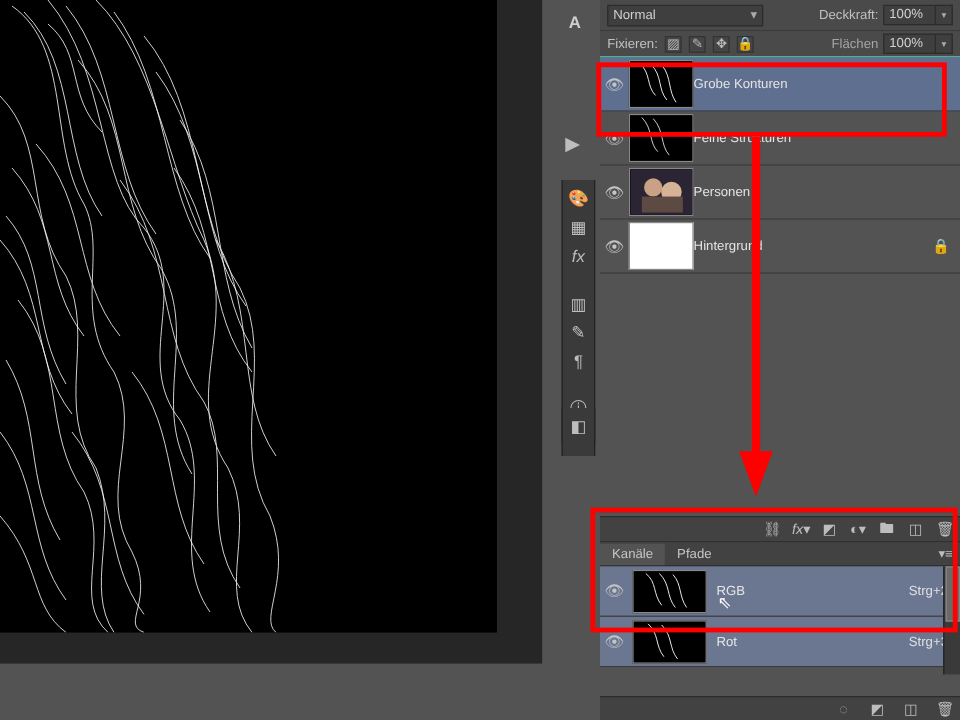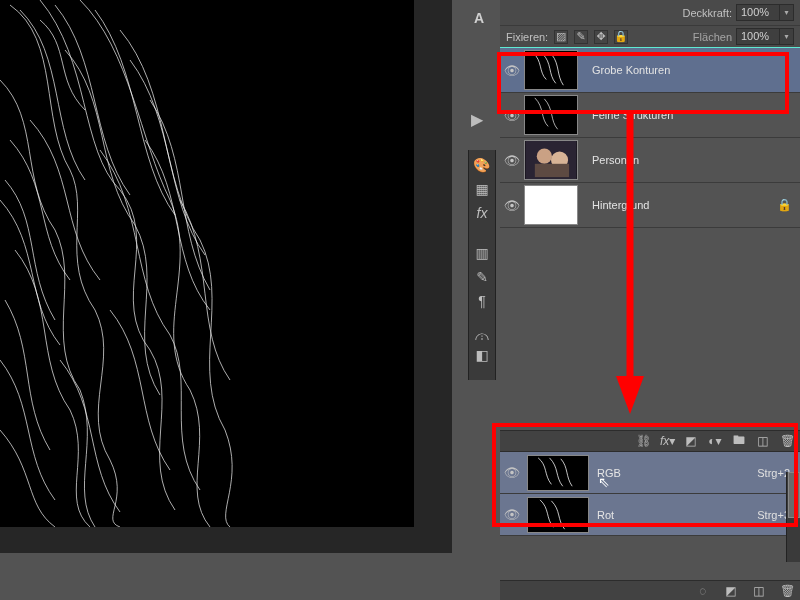--- a/index.html
+++ b/index.html
@@ -32,21 +32,21 @@
   .lock-ic { width: 14px; height: 14px; display: flex; align-items: center; justify-content: center; color: #bdbdbd; font-size: 11px; border: 1px solid #333; background: #454545; }
   .fill-label { margin-left: auto; color: #a5a5a5; }
 
   .layer-list { background: #535353; }
   .layer-row { display: flex; align-items: center; height: 45px; border-bottom: 1px solid #3b3b3b; padding-right: 8px; }
   .layer-row.active { background: #5f6f8f; }
   .vis-eye { width: 24px; text-align: center; color: #c4c4c4; font-size: 13px; }
   .thumb { width: 54px; height: 40px; border: 1px solid #888; background: #000; display: flex; align-items: center; justify-content: center; overflow: hidden; }
   .thumb.white { background: #fff; }
   .thumb svg { width: 100%; height: 100%; }
-  .layer-name { margin-left: 14px; color: #e3e3e3; font-size: 11px; flex: 1; }
+  .layer-name { margin-left: 0; color: #e3e3e3; font-size: 11px; flex: 1; }
   .lock-icon { color: #bababa; font-size: 12px; }
 
   .layer-footer { position: absolute; left: 48px; top: 430px; width: 300px; height: 22px; background: #424242; display: flex; align-items: center; justify-content: flex-end; padding-right: 6px; gap: 10px; border-top: 1px solid #2c2c2c; border-bottom: 1px solid #2c2c2c; }
   .footer-ic { color: #bdbdbd; font-size: 12px; width: 14px; text-align: center; }
 
   .channels-panel { position: absolute; left: 48px; top: 452px; width: 300px; }
   .tabs-row { display: flex; align-items: center; background: #424242; height: 20px; border-bottom: 1px solid #2c2c2c; }
   .tab { padding: 3px 10px; color: #c5c5c5; font-size: 11px; }
   .tab.active { background: #535353; }
   .tab-menu { margin-left: auto; color: #bdbdbd; padding-right: 6px; font-size: 11px; }
@@ -125,20 +125,23 @@
     <div class="dock-sep"></div>
     <div class="dock-icon">ⓘ</div>
   </div>
   <div class="dock-strip" style="top:340px; height:30px;">
     <div class="dock-icon">◧</div>
   </div>
 
   <div class="panel-main">
 
     <div class="top-row">
+      <div class="blend-select">
+          <span>Normal</span>
+        </div>
       <span class="opacity-label">Deckkraft:</span>
       <div class="opacity-val">100%</div>
       <div class="drop-btn">▾</div>
     </div>
 
     <div class="lock-row">
       <span class="lock-label">Fixieren:</span>
       <div class="lock-icons">
         <div class="lock-ic">▨</div>
         <div class="lock-ic">✎</div>
@@ -196,20 +199,25 @@
     <span class="footer-ic">⛓</span>
     <span class="footer-ic"><i>fx</i>▾</span>
     <span class="footer-ic">◩</span>
     <span class="footer-ic">◐▾</span>
     <span class="footer-ic">🖿</span>
     <span class="footer-ic">◫</span>
     <span class="footer-ic">🗑</span>
   </div>
 
   <div class="channels-panel">
+    <div class="tabs-row">
+      <div class="tab active">Kanäle</div>
+      <div class="tab">Pfade</div>
+      <div class="tab-menu">▾≡</div>
+    </div>
     <div class="channel-row" style="position:relative">
       <div class="vis-eye">👁</div>
       <div class="thumb">
           <svg viewBox="0 0 62 36">
             <rect width="62" height="36" fill="#000"></rect>
             <path d="M10,2 C20,10 16,20 24,30 M22,2 C32,12 28,22 36,32 M34,3 C42,12 39,22 46,32" stroke="#fff" stroke-width="0.8" fill="none"></path>
           </svg>
         </div>
       <div class="channel-name">RGB</div>
       <div class="shortcut">Strg+2</div>

